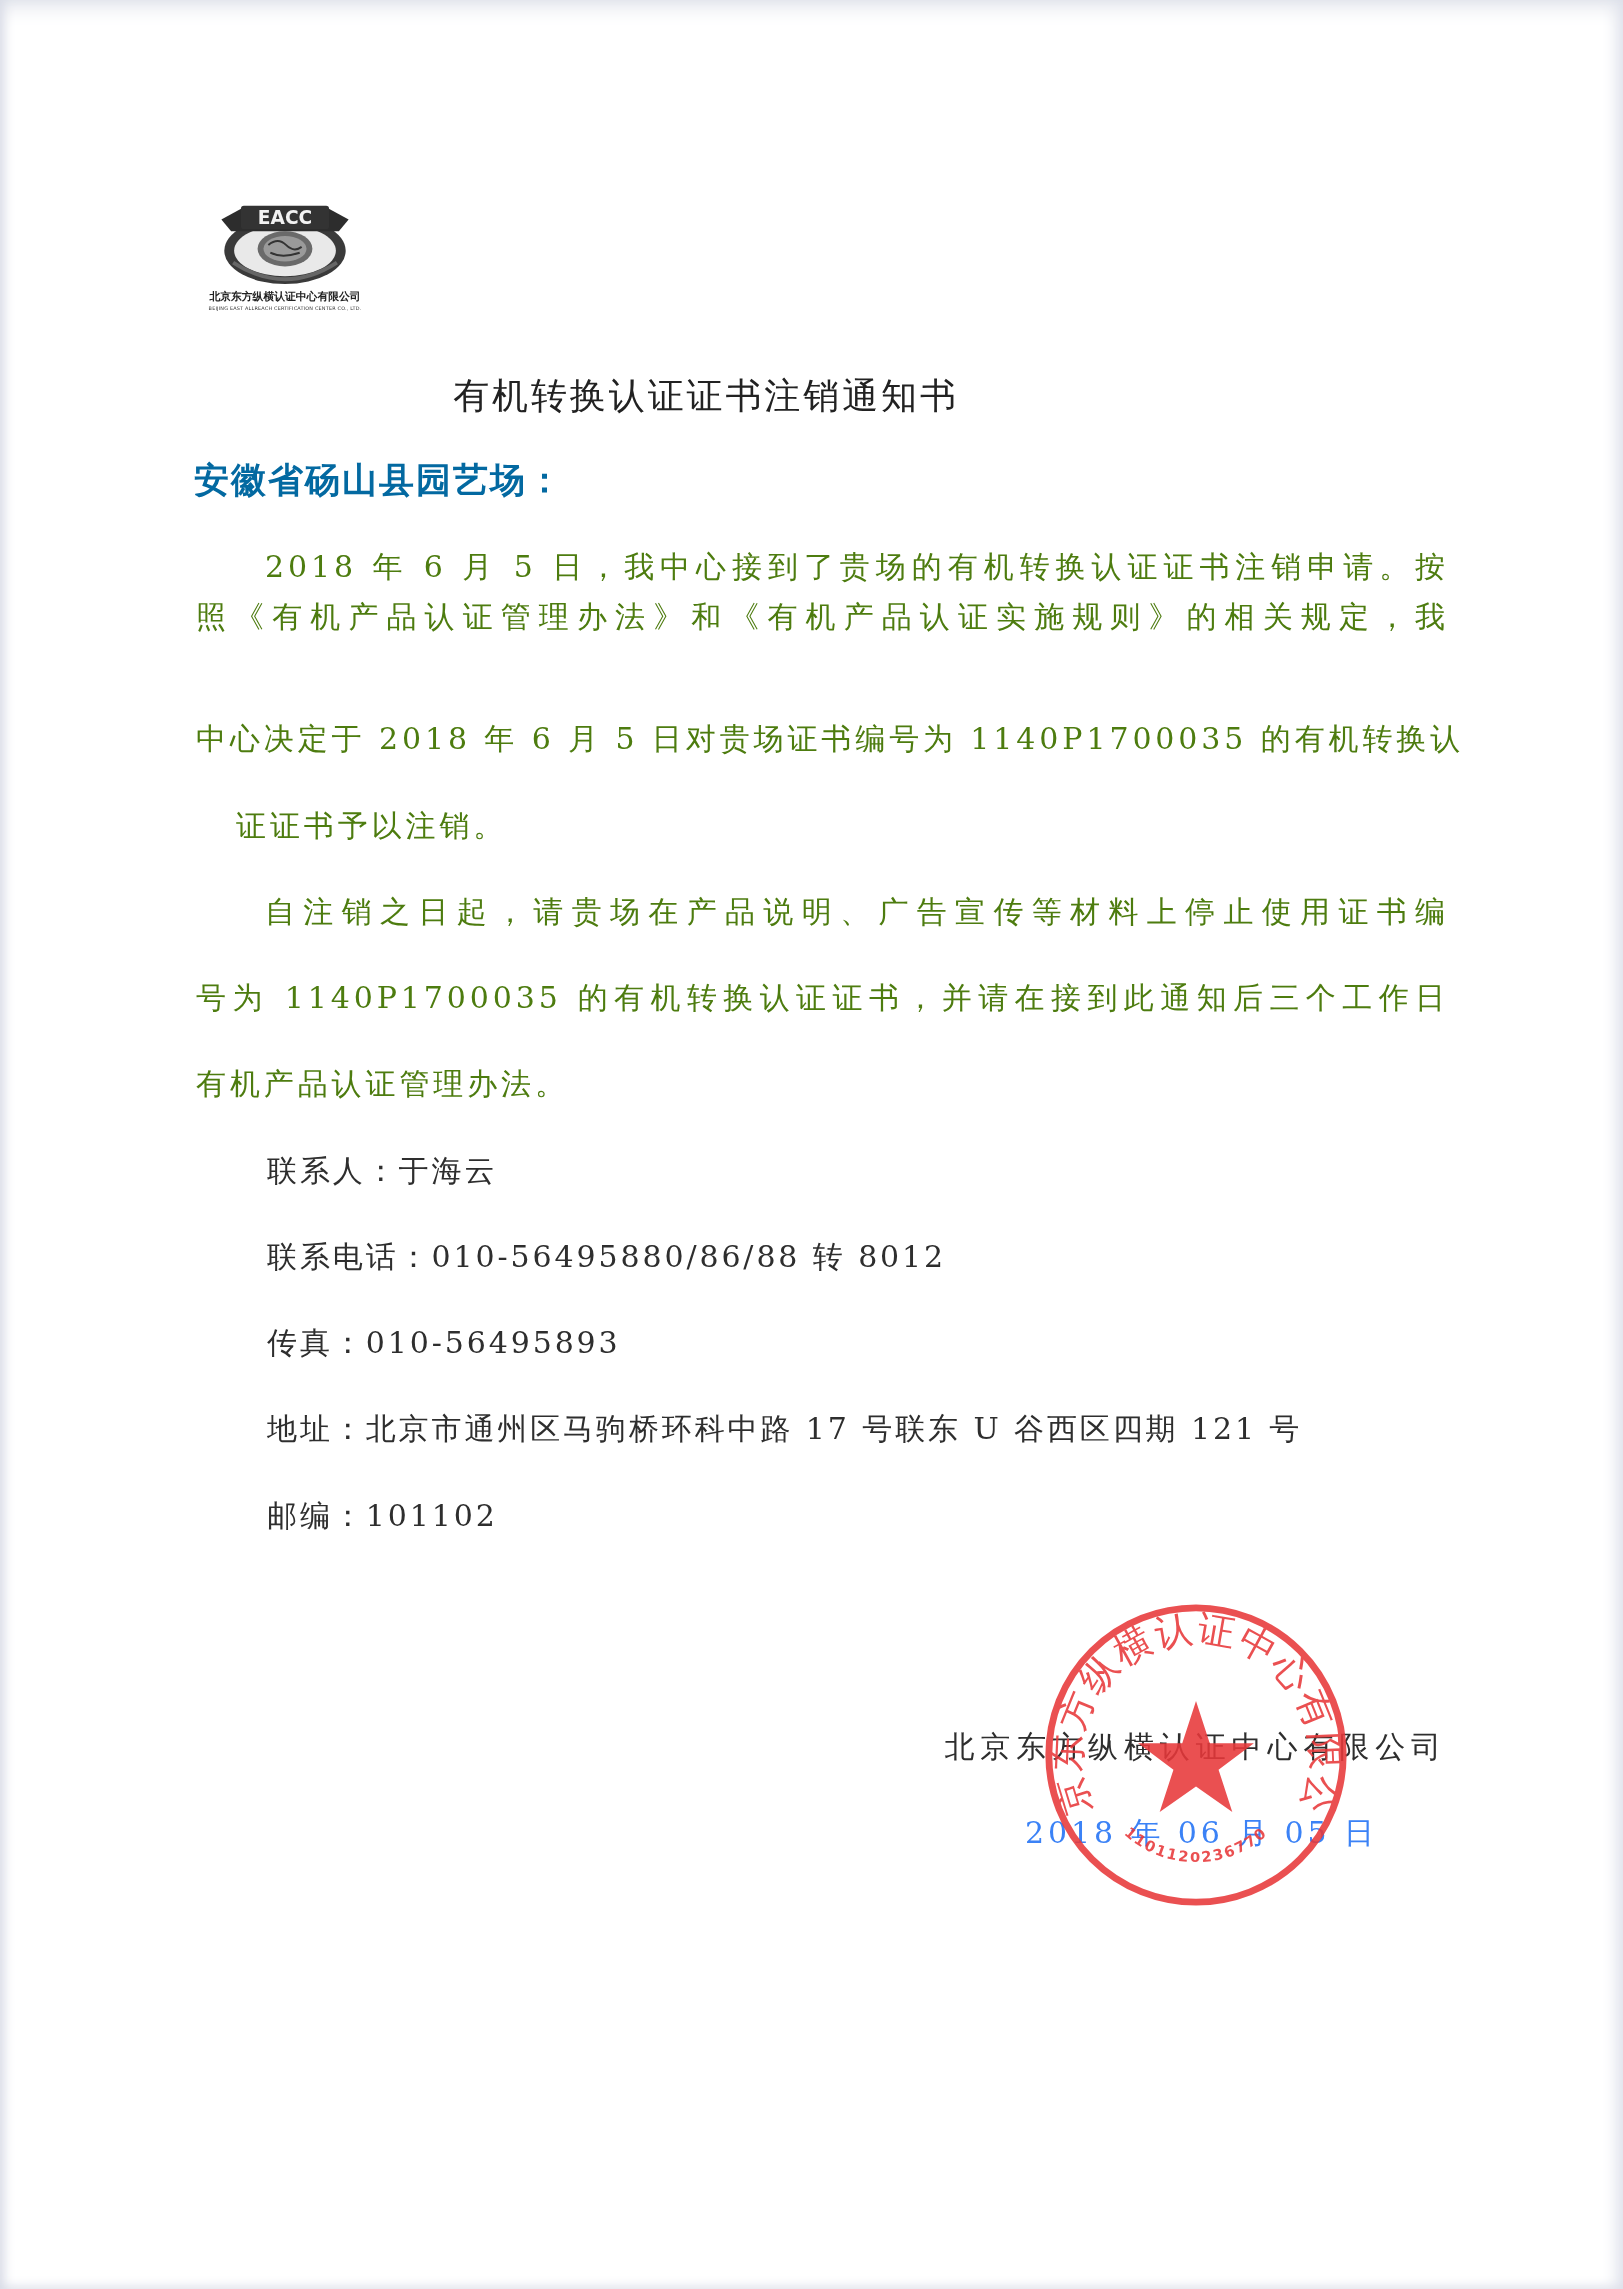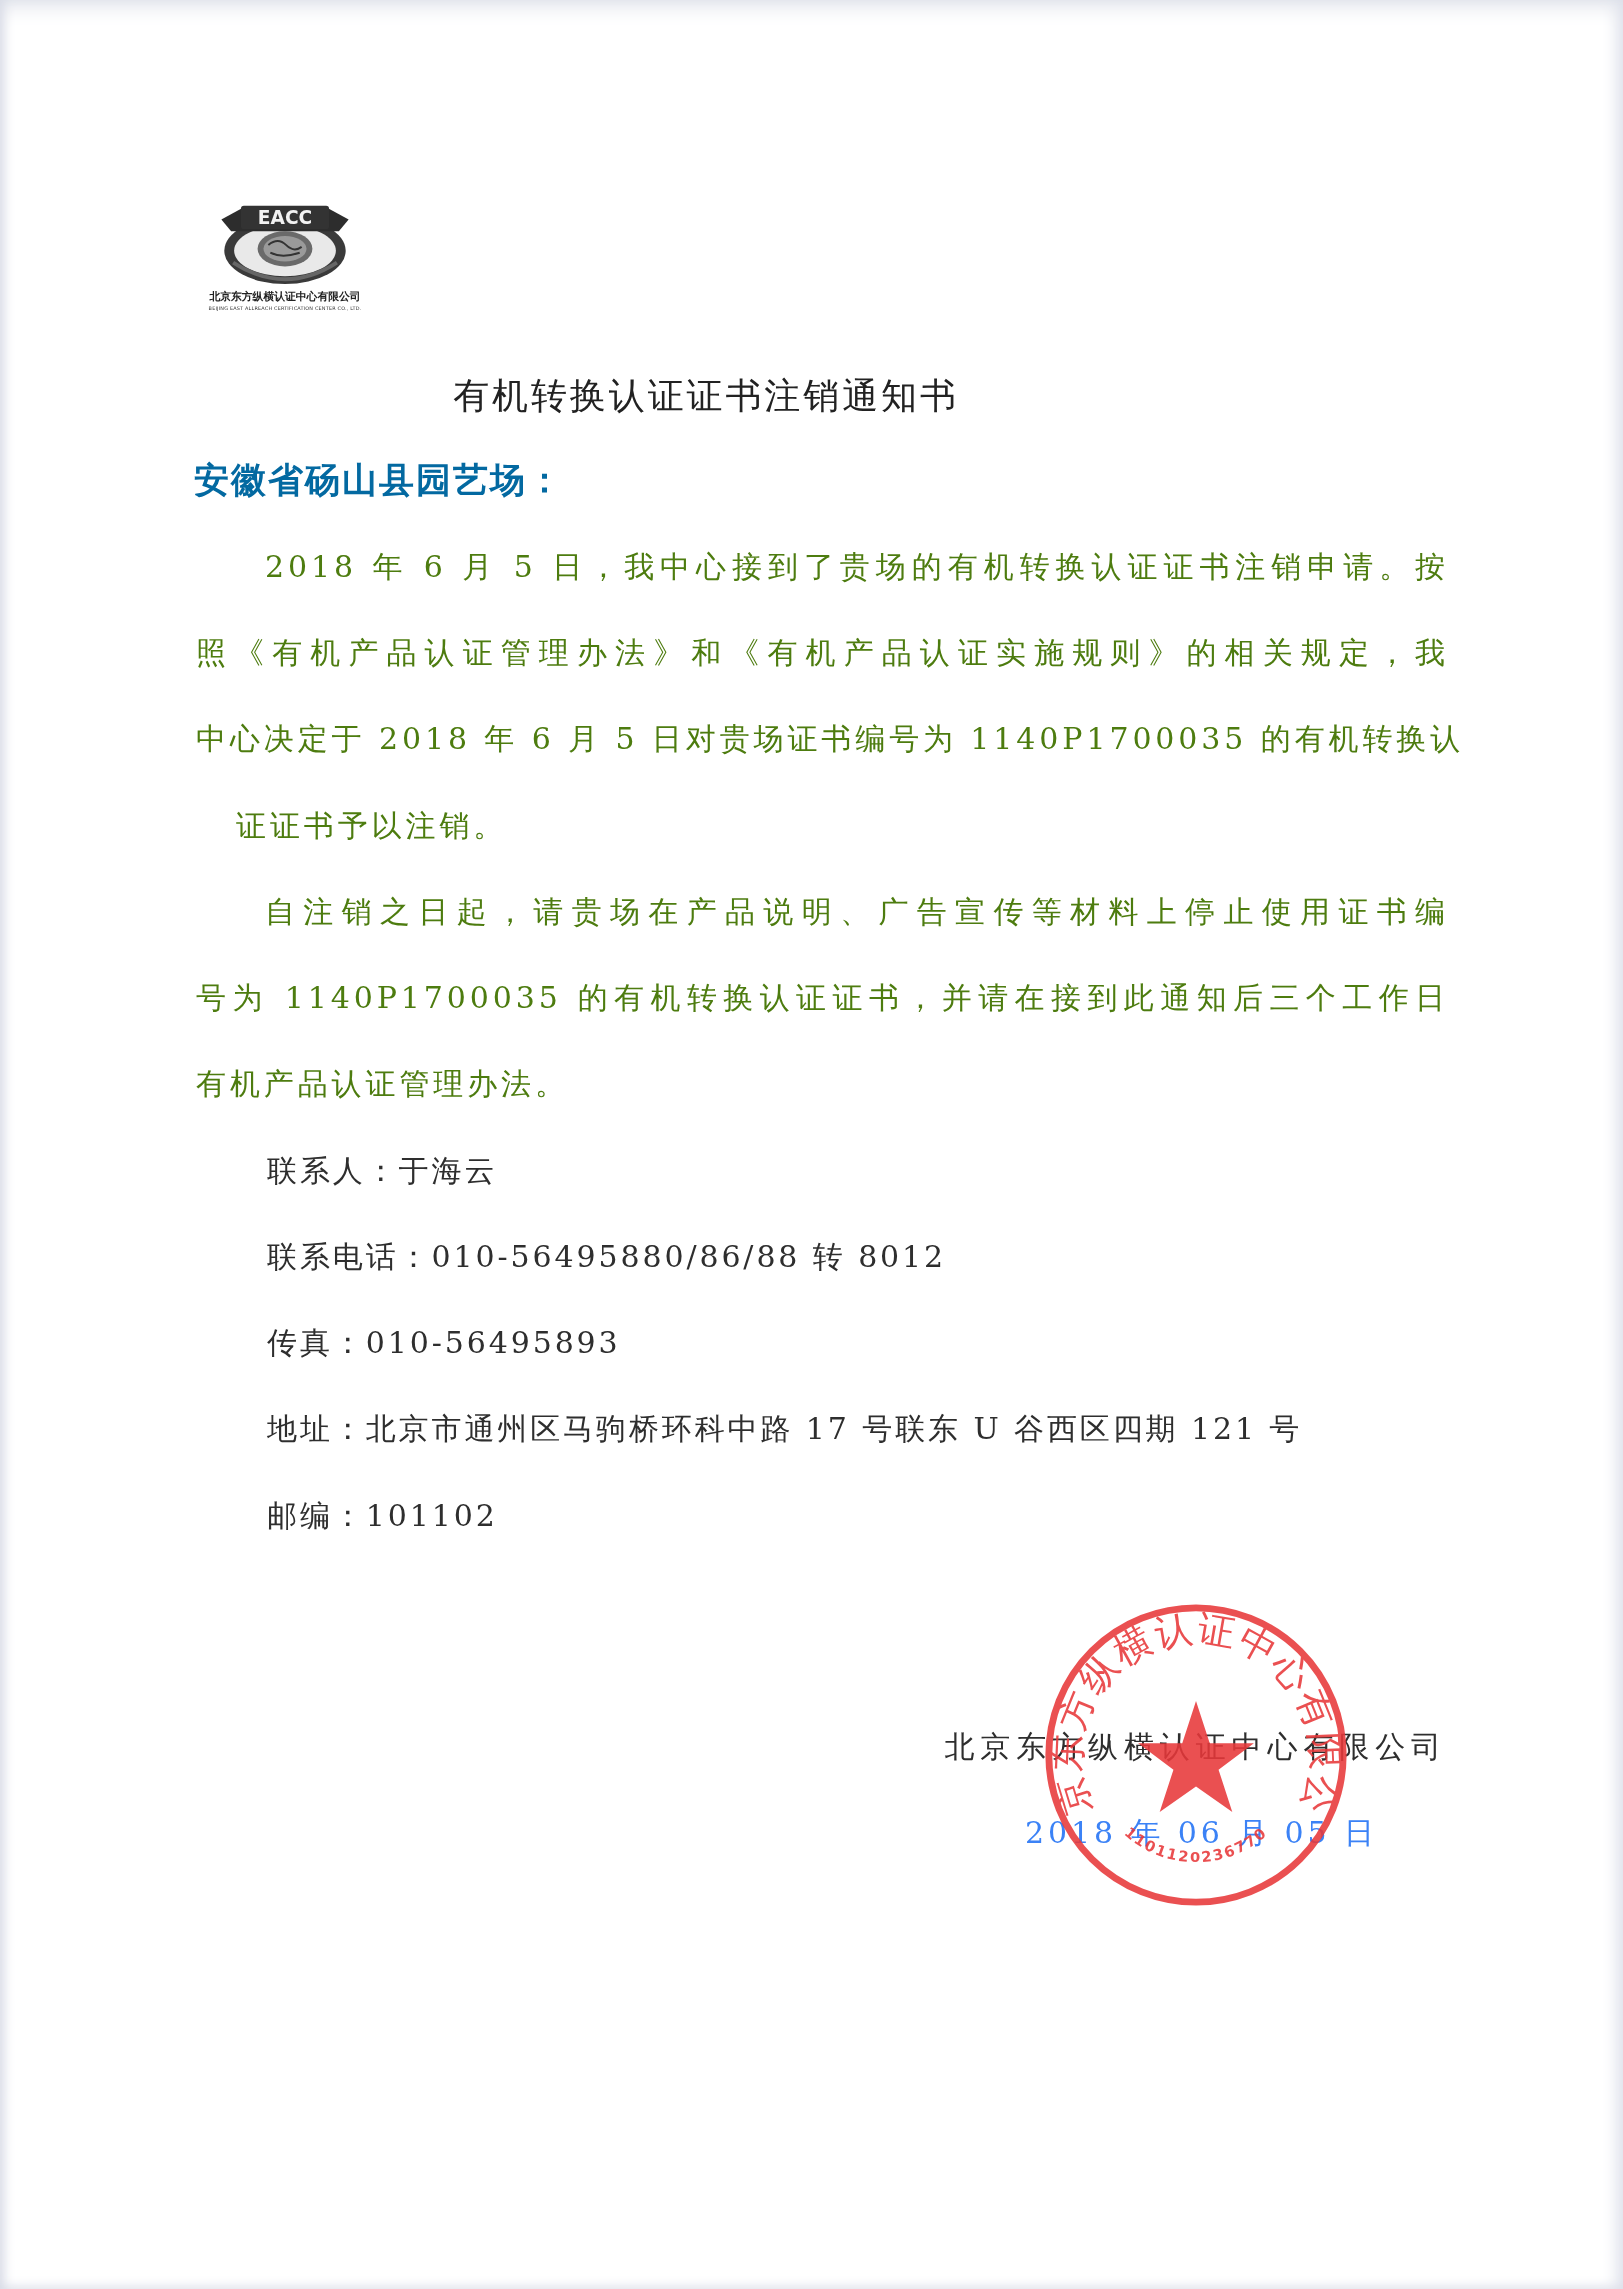--- a/index.html
+++ b/index.html
@@ -73,21 +73,21 @@
   </svg>
   <div class="logo-cn">北京东方纵横认证中心有限公司</div>
   <div class="logo-en">BEIJING EAST ALLREACH CERTIFICATION CENTER CO., LTD.</div>
 </div>
 
 <div class="title">有机转换认证证书注销通知书</div>
 
 <div class="salutation">安徽省砀山县园艺场：</div>
 
 <div class="line indent" style="top:547px;">2018 年 6 月 5 日，我中心接到了贵场的有机转换认证证书注销申请。按</div>
-<div class="line" style="top:633px;">照《有机产品认证管理办法》和《有机产品认证实施规则》的相关规定，我</div>
+<div class="line" style="top:597px;">照《有机产品认证管理办法》和《有机产品认证实施规则》的相关规定，我</div>
 <div class="line" style="top:719px;">中心决定于 2018 年 6 月 5 日对贵场证书编号为 1140P1700035 的有机转换认</div>
 <div class="line short" style="top:806px;margin-left:40px;">证证书予以注销。</div>
 
 <div class="line indent" style="top:892px;">自注销之日起，请贵场在产品说明、广告宣传等材料上停止使用证书编</div>
 <div class="line" style="top:978px;">号为 1140P1700035 的有机转换认证证书，并请在接到此通知后三个工作日</div>
 <div class="line short" style="top:1064px;">有机产品认证管理办法。</div>
 
 <div class="contact" style="top:1151px;">
   <span>联系人：</span><span>于海云</span>
 </div>

